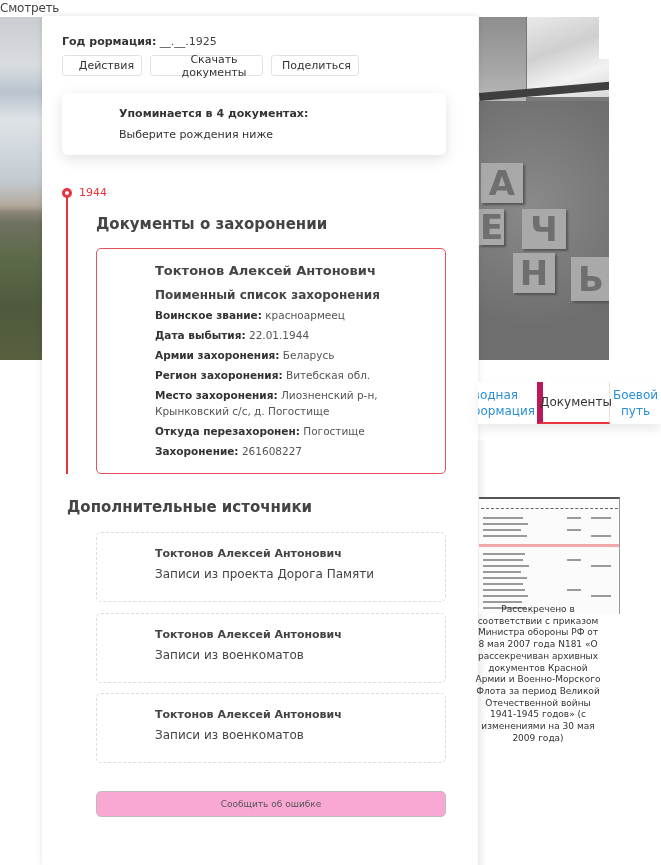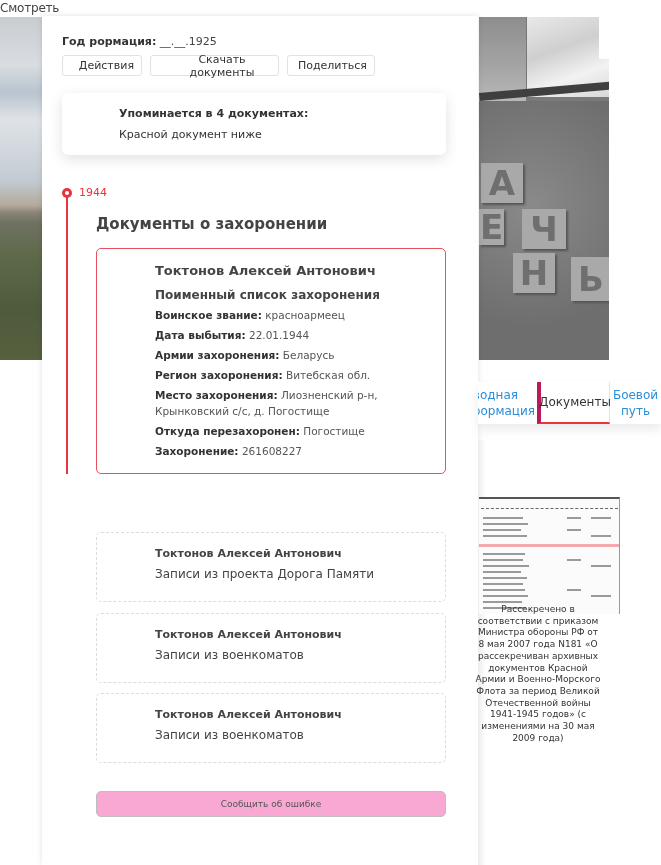--- a/index.html
+++ b/index.html
@@ -37,21 +37,21 @@
     }
     .birth { position: absolute; left: 20px; top: 19px; font-size: 11px; color: #444; }
     .birth b { font-weight: bold; color: #333; }
     .action-row { position: absolute; left: 20px; top: 39px; display: flex; gap: 8px; }
     .btn-small {
       height: 21px; border: 1px solid #e2e2e2; border-radius: 3px; background: #fff;
       font-size: 11px; color: #333; display: flex; align-items: center; justify-content: flex-end;
       padding: 0 7px 0 22px; font-family: "DejaVu Sans", sans-serif;
     }
     .btn-actions { width: 80px; }
-    .btn-download { width: 129px; }
+    .btn-download { width: 113px; }
     .btn-share { width: 88px; }
 
     .mention {
       position: absolute; left: 20px; top: 77px; width: 384px; height: 62px;
       background: #fff; border-radius: 6px; box-shadow: 0 4px 14px rgba(0,0,0,0.12);
     }
     .mention .t1 { position: absolute; left: 57px; top: 14px; font-size: 11px; font-weight: bold; color: #333; }
     .mention .t2 { position: absolute; left: 57px; top: 35px; font-size: 11px; color: #333; }
 
     .timeline-line { position: absolute; left: 24px; top: 176px; width: 1.5px; height: 282px; background: #e8343d; }
@@ -87,21 +87,21 @@
       font-size: 9px; color: #555; display: flex; align-items: center; justify-content: center;
       font-family: "DejaVu Sans", sans-serif;
     }
 
     
     .tabs { position: absolute; left: 478px; top: 382px; width: 183px; height: 42px; display: flex; background: #fff;
       box-shadow: 0 6px 10px rgba(0,0,0,0.08); }
     .tab { font-size: 12px; line-height: 16px; color: #2a8fd8; display: flex; align-items: center; justify-content: center; text-align: center; }
     .tab-summary { width: 59px; justify-content: flex-end; overflow: hidden; white-space: nowrap; }
     .tab-summary .inner { margin-right: 2px; text-align: left; }
-    .tab-docs { width: 73px; color: #333; border-bottom: 2px solid #e8343d; border-left: 4px solid #be185d; border-right: 1px solid #f3dcdc; }
+    .tab-docs { width: 73px; color: #333; border-bottom: 2px solid #e8343d; border-left: 6px solid #be185d; border-right: 1px solid #f3dcdc; }
     .tab-path { width: 51px; }
 
     .doc-thumb {
       position: absolute; left: 479px; top: 497px; width: 141px; height: 117px; background: #fbfbfb;
       border-top: 2px solid #555; border-right: 1px solid #999; overflow: hidden;
     }
     .doc-thumb .rowline { position: absolute; left: 4px; height: 2px; background: #9a9a9a; }
     .doc-thumb .hl { position: absolute; left: 0; top: 45px; width: 141px; height: 3px; background: #f2a9ad; }
     .doc-thumb .ruler { position: absolute; left: 2px; top: 9px; width: 137px; border-top: 1px dashed #666; }
 
@@ -138,21 +138,21 @@
   </div>
 
   <div class="action-row">
     <button class="btn-small btn-actions">Действия</button>
     <button class="btn-small btn-download">Скачать документы</button>
     <button class="btn-small btn-share">Поделиться</button>
   </div>
 
   <div class="mention">
     <div class="t1">Упоминается в 4 документах:</div>
-    <div class="t2">Красной документ ниже</div>
+    <div class="t2">Выберите рождения ниже</div>
   </div>
 
   <div class="timeline-line"></div>
   <div class="timeline-dot"></div>
   <div class="year">1944</div>
 
   <div class="sec-title sec-burial">Документы о захоронении</div>
 
   <div class="burial-card">
     <div class="name">Токтонов Алексей Антонович</div>
@@ -161,20 +161,21 @@
       <div class="field"><b>Воинское звание:</b> <span>красноармеец</span></div>
       <div class="field"><b>Дата выбытия:</b> <span>22.01.1944</span></div>
       <div class="field"><b>Армии захоронения:</b> <span>Беларусь</span></div>
       <div class="field"><b>Регион захоронения:</b> <span>Витебская обл.</span></div>
       <div class="field"><b>Место захоронения:</b> <span>Лиозненский р-н, Крынковский с/с, д. Погостище</span></div>
       <div class="field"><b>Откуда перезахоронен:</b> <span>Погостище</span></div>
       <div class="field"><b>Захоронение:</b> <span>261608227</span></div>
     </div>
   </div>
 
+  <div class="sec-title sec-extra">Дополнительные источники</div>
 
   <div class="src-card" style="top:516px;">
     <div class="n">Токтонов Алексей Антонович</div>
     <div class="d">Записи из проекта Дорога Памяти</div>
   </div>
   <div class="src-card" style="top:597px;">
     <div class="n">Токтонов Алексей Антонович</div>
     <div class="d">Записи из военкоматов</div>
   </div>
   <div class="src-card" style="top:677px;">

